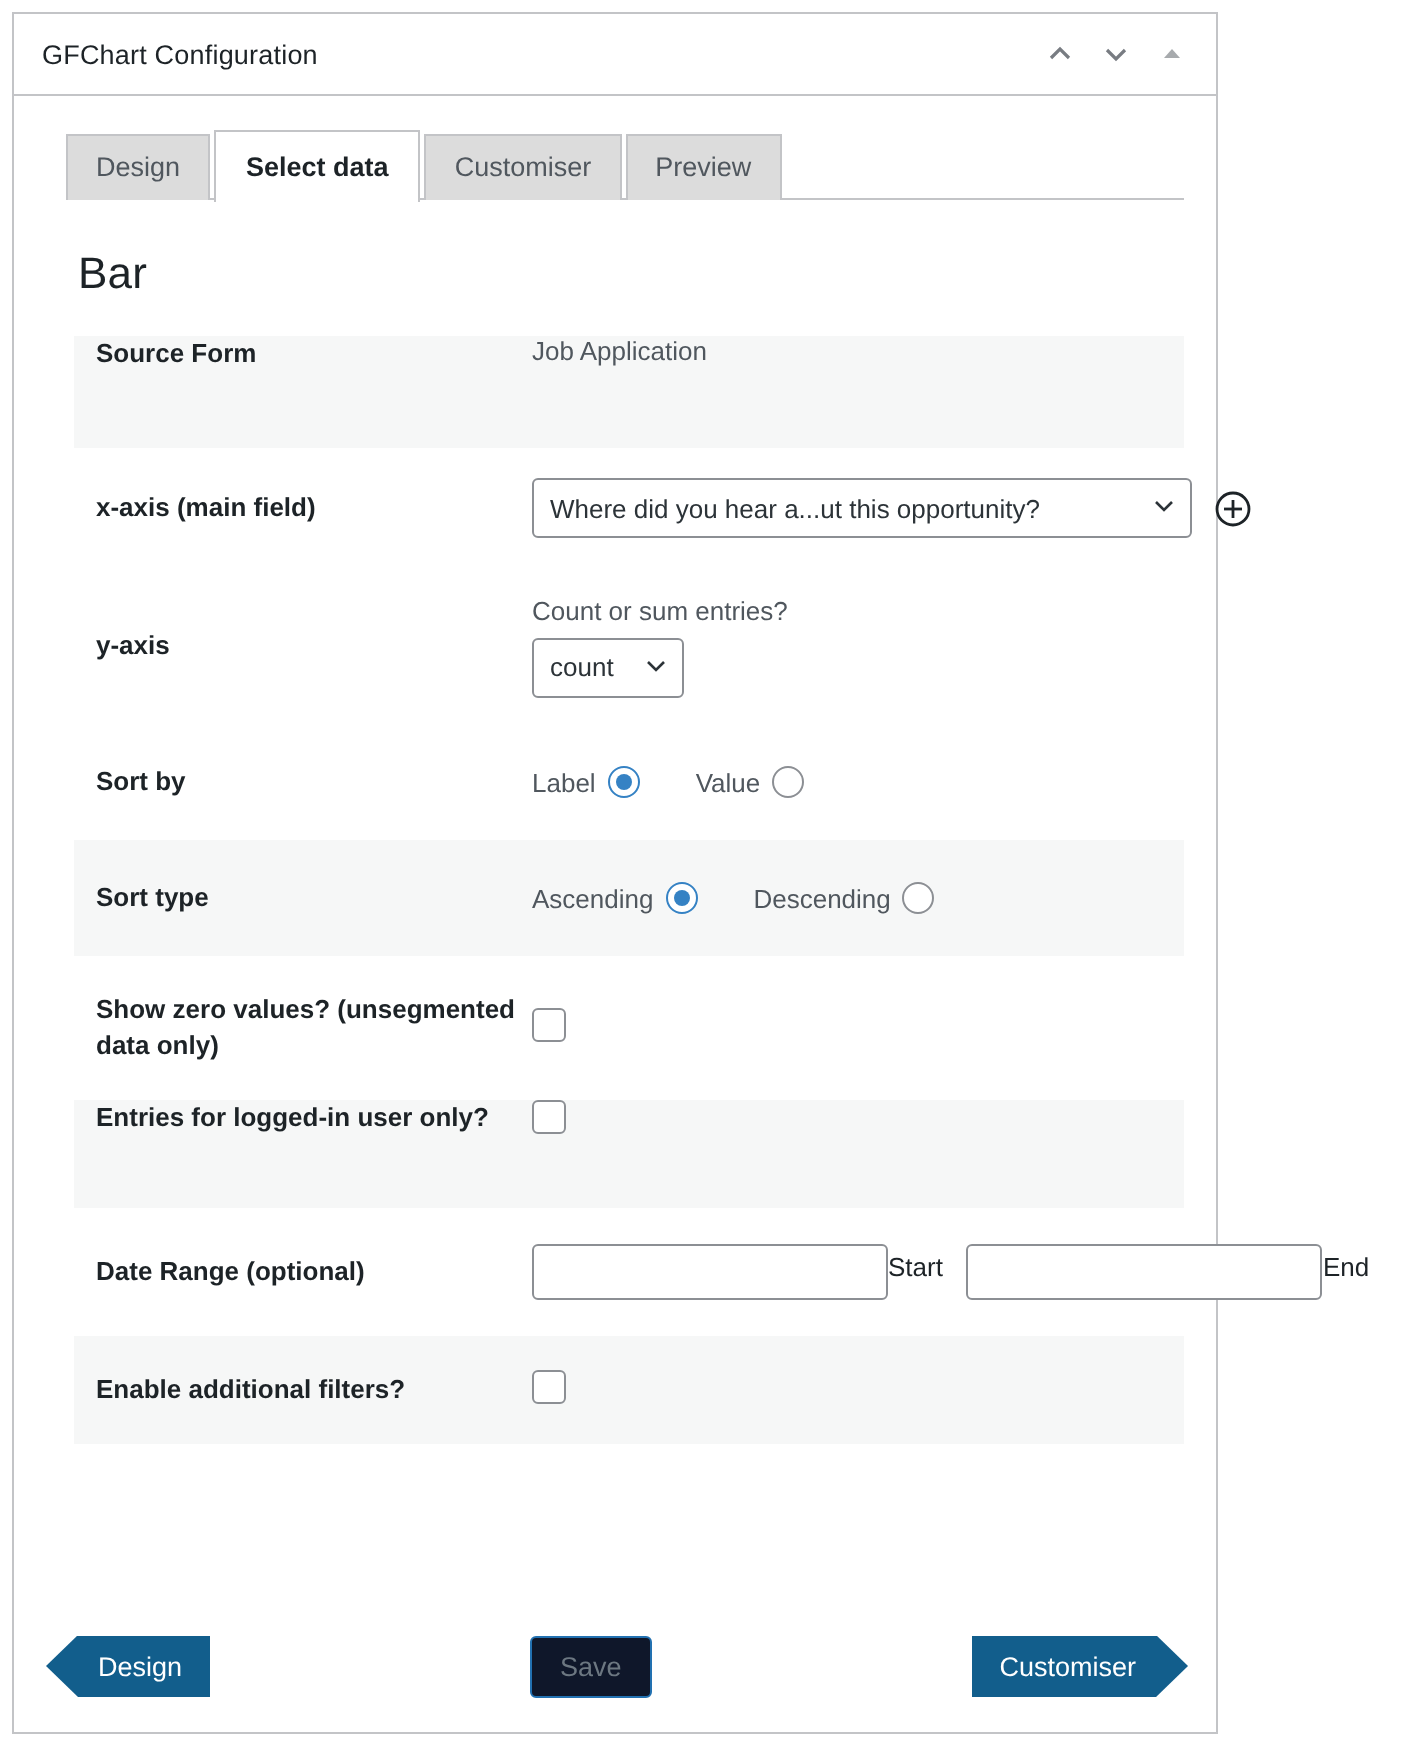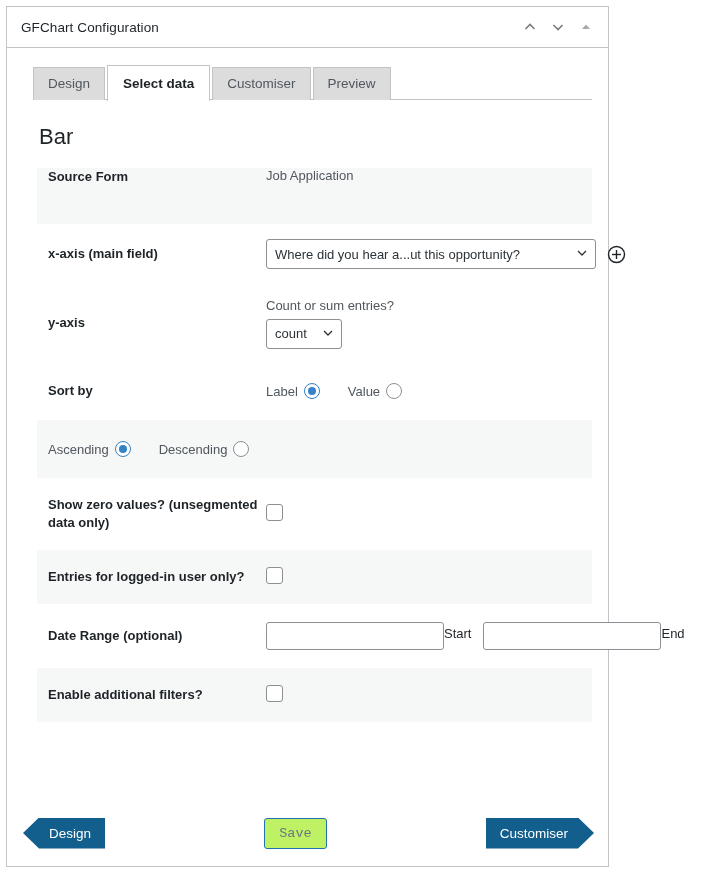--- a/index.html
+++ b/index.html
@@ -141,21 +141,21 @@
     font-size: 13px;
   }
 
   
   .r-source   { height: 56px; align-items: flex-start; }
   .r-xaxis    { height: 60px; align-items: center; }
   .r-yaxis    { height: 78px; align-items: center; }
   .r-sortby   { height: 58px; align-items: center; }
   .r-sorttype { height: 58px; align-items: center; }
   .r-zero     { height: 72px; align-items: center; }
-  .r-logged   { height: 54px; align-items: center; }
+  .r-logged   { height: 54px; align-items: flex-start; }
   .r-date     { height: 64px; align-items: center; }
   .r-filters  { height: 54px; align-items: center; }
 
   
   select.wp-select {
     font-family: "Liberation Sans", sans-serif;
     font-size: 13px;
     color: #2c3338;
     background: #fff;
     border: 1px solid #8c8f94;
@@ -284,26 +284,26 @@
     clip-path: polygon(0% 50%, 16px 0%, 100% 0%, 100% 100%, 16px 100%);
     margin-left: 8px;
   }
   .nav-next {
     padding: 0 26px 0 14px;
     clip-path: polygon(0% 0%, calc(100% - 16px) 0%, 100% 50%, calc(100% - 16px) 100%, 0% 100%);
     margin-right: 6px;
   }
   .spacer { flex: 1; }
   .save-btn {
-    background: #bef264;
+    background: #0f172a;
     border: 1px solid #2271b1;
     border-radius: 3px;
     color: #6c7781;
     font-size: 13.5px;
-    font-family: Liberation Mono, monospace;
+    font-family: Liberation Sans, sans-serif;
     height: 31px;
     padding: 0 14px;
     cursor: pointer;
   }
 </style>
 </head>
 <body>
 
 <div class="postbox">
 
@@ -402,20 +402,21 @@
           <span>Label</span>
           <span class="radio checked"></span>
           <span class="gap"></span>
           <span>Value</span>
           <span class="radio"></span>
         </div>
       </div>
     </div>
 
     <div class="row shaded r-sorttype">
+      <div class="label">Sort type</div>
       <div class="field">
         <div class="radio-line">
           <span>Ascending</span>
           <span class="radio checked"></span>
           <span class="gap"></span>
           <span>Descending</span>
           <span class="radio"></span>
         </div>
       </div>
     </div>

